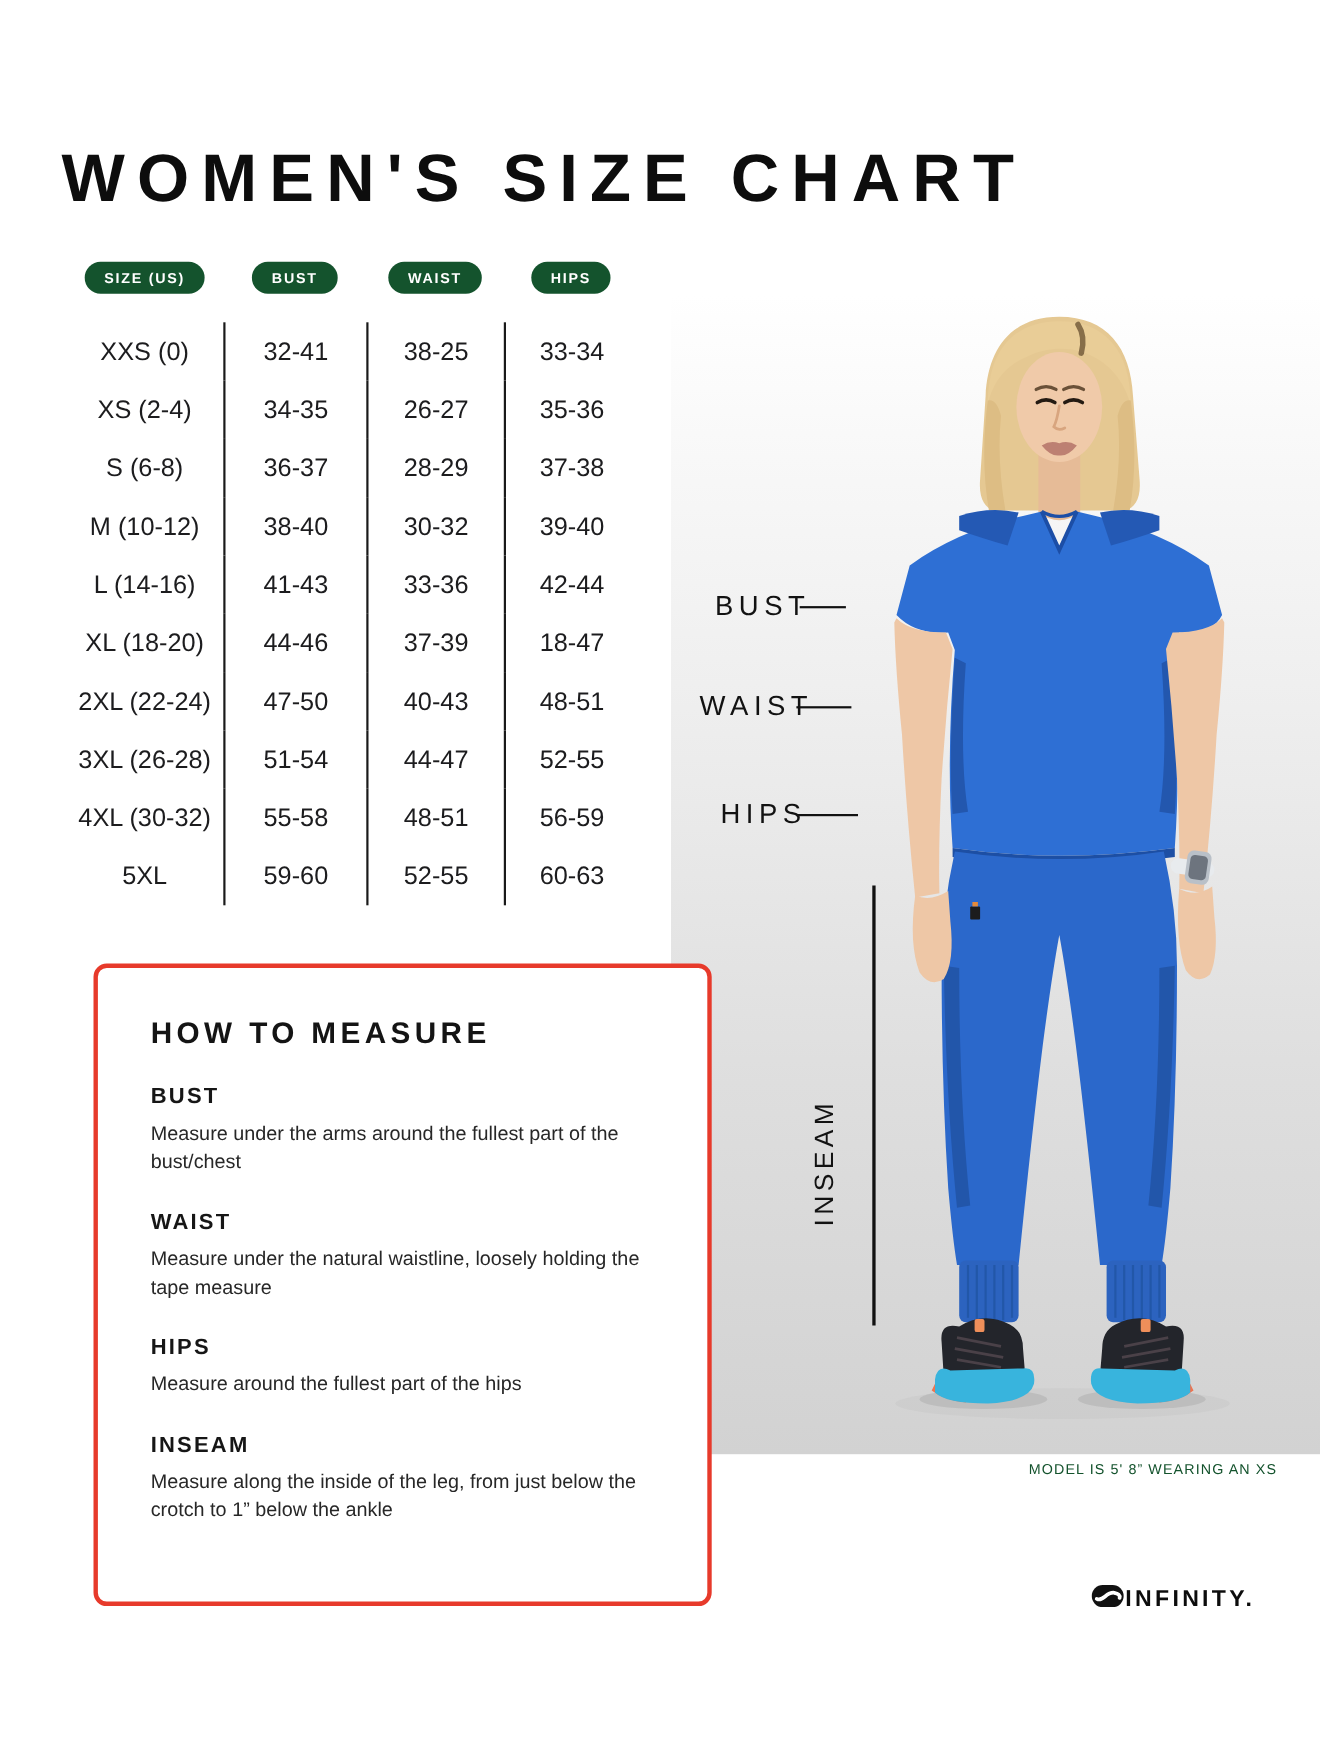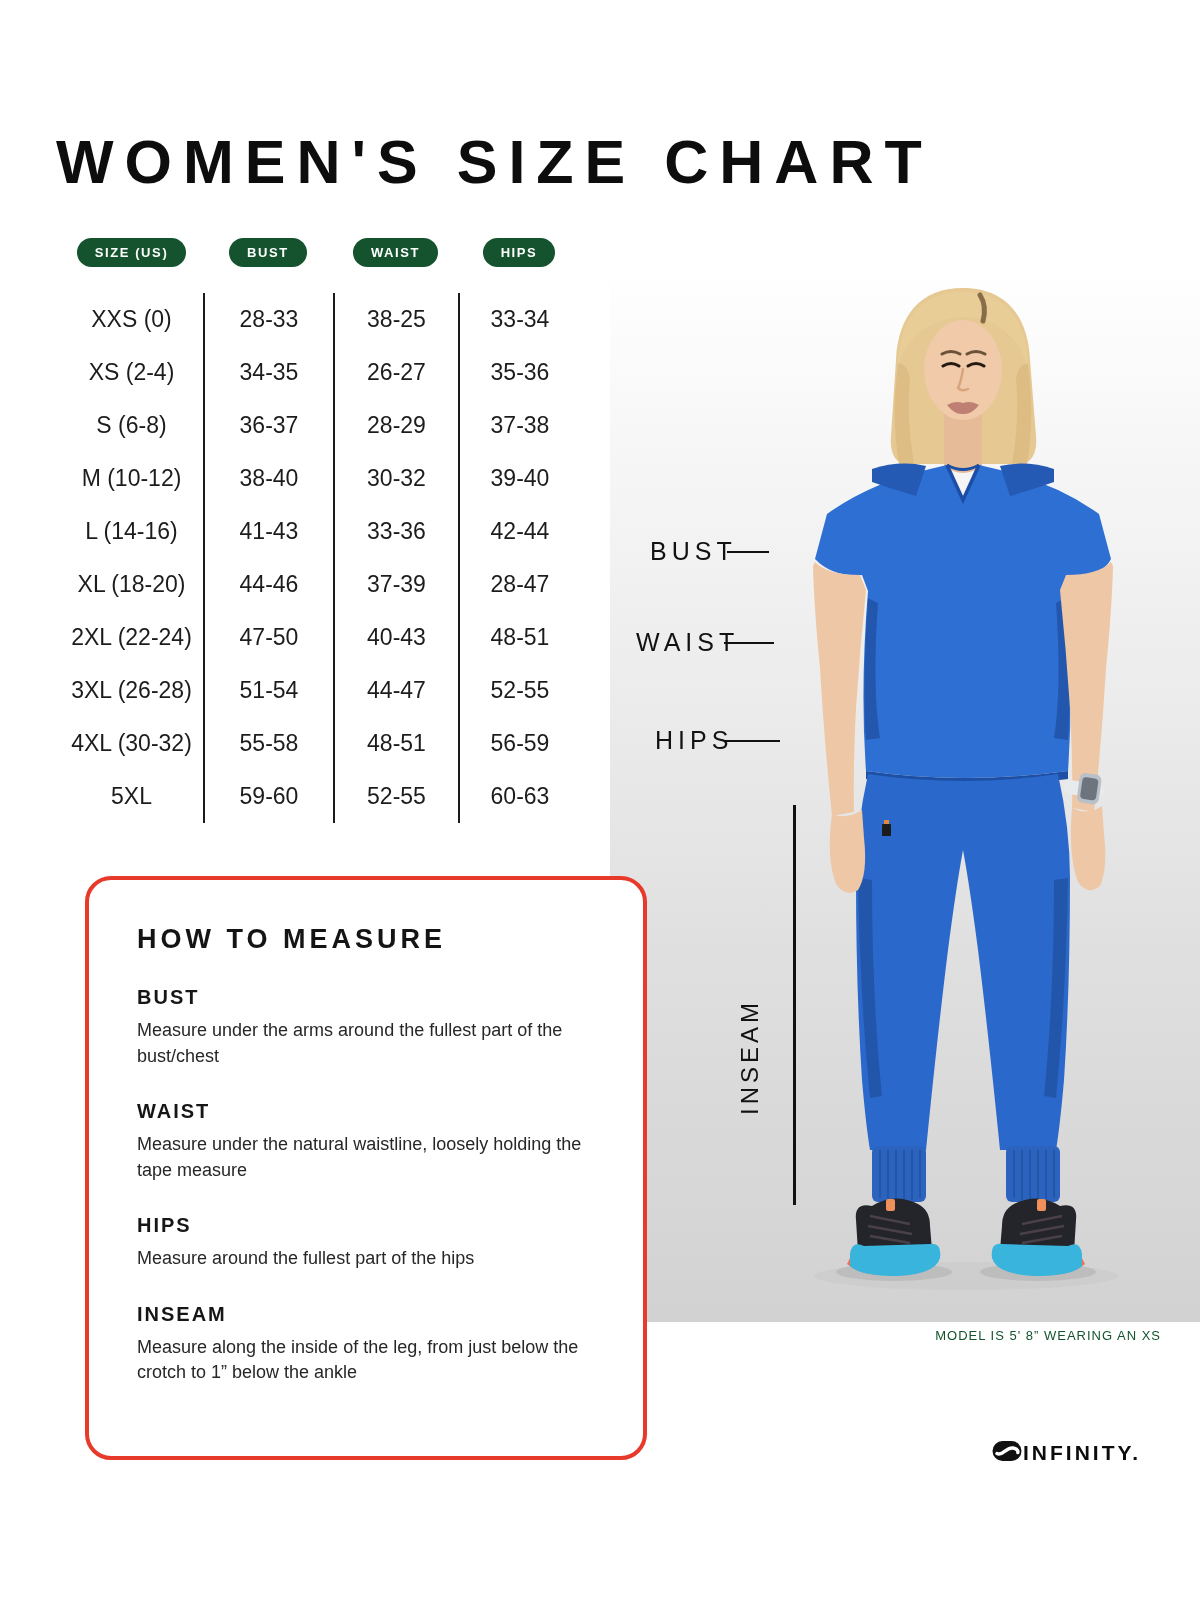--- a/index.html
+++ b/index.html
@@ -47,21 +47,21 @@
   .inseam-label{
     left:736px;top:905px;height:210px;z-index:3;
     writing-mode:vertical-rl;transform:rotate(180deg);
     font-size:24px;letter-spacing:4px;color:#121212;
     display:flex;align-items:center;
   }
 
   
   .htm-box{
     left:85px;top:876px;width:562px;height:584px;box-sizing:border-box;z-index:4;
-    background:#ffffff;border:4px solid #e73a2b;border-radius:26px;
+    background:#ffffff;border:4px solid #e73a2b;border-radius:12px;
     padding:40px 40px 0 48px;
   }
   .htm-title{font-size:27px;font-weight:bold;letter-spacing:4px;color:#141414;margin:4px 0 0 0;}
   .htm-sec-label{font-size:20px;font-weight:bold;letter-spacing:2px;color:#161616;margin:31px 0 0 0;}
   .htm-sec-text{font-size:18px;line-height:1.42;color:#272727;margin:9px 0 0 0;width:452px;}
 
   
   .photo-caption{
     right:39px;top:1328px;z-index:3;
     font-size:13px;letter-spacing:1px;color:#14532d;font-weight:500;white-space:nowrap;
@@ -169,21 +169,21 @@
     <div class="pill-cell">
         <div class="pill">WAIST</div>
       </div>
     <div class="pill-cell">
         <div class="pill">HIPS</div>
       </div>
   </div>
   <div class="rows">
     <div class="t-row">
       <div class="t-cell">XXS (0)</div>
-      <div class="t-cell">28-33</div>
+      <div class="t-cell">32-41</div>
       <div class="t-cell">38-25</div>
       <div class="t-cell">33-34</div>
     </div>
     <div class="t-row">
       <div class="t-cell">XS (2-4)</div>
       <div class="t-cell">34-35</div>
       <div class="t-cell">26-27</div>
       <div class="t-cell">35-36</div>
     </div>
     <div class="t-row">
@@ -201,21 +201,21 @@
     <div class="t-row">
       <div class="t-cell">L (14-16)</div>
       <div class="t-cell">41-43</div>
       <div class="t-cell">33-36</div>
       <div class="t-cell">42-44</div>
     </div>
     <div class="t-row">
       <div class="t-cell">XL (18-20)</div>
       <div class="t-cell">44-46</div>
       <div class="t-cell">37-39</div>
-      <div class="t-cell">28-47</div>
+      <div class="t-cell">18-47</div>
     </div>
     <div class="t-row">
       <div class="t-cell">2XL (22-24)</div>
       <div class="t-cell">47-50</div>
       <div class="t-cell">40-43</div>
       <div class="t-cell">48-51</div>
     </div>
     <div class="t-row">
       <div class="t-cell">3XL (26-28)</div>
       <div class="t-cell">51-54</div>

